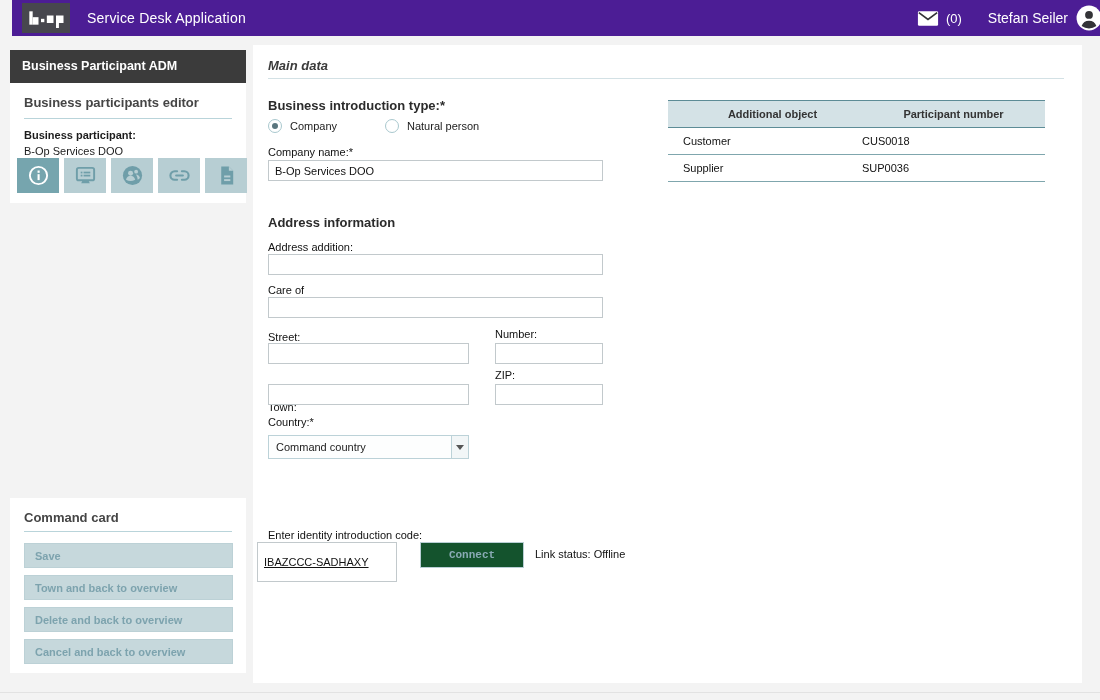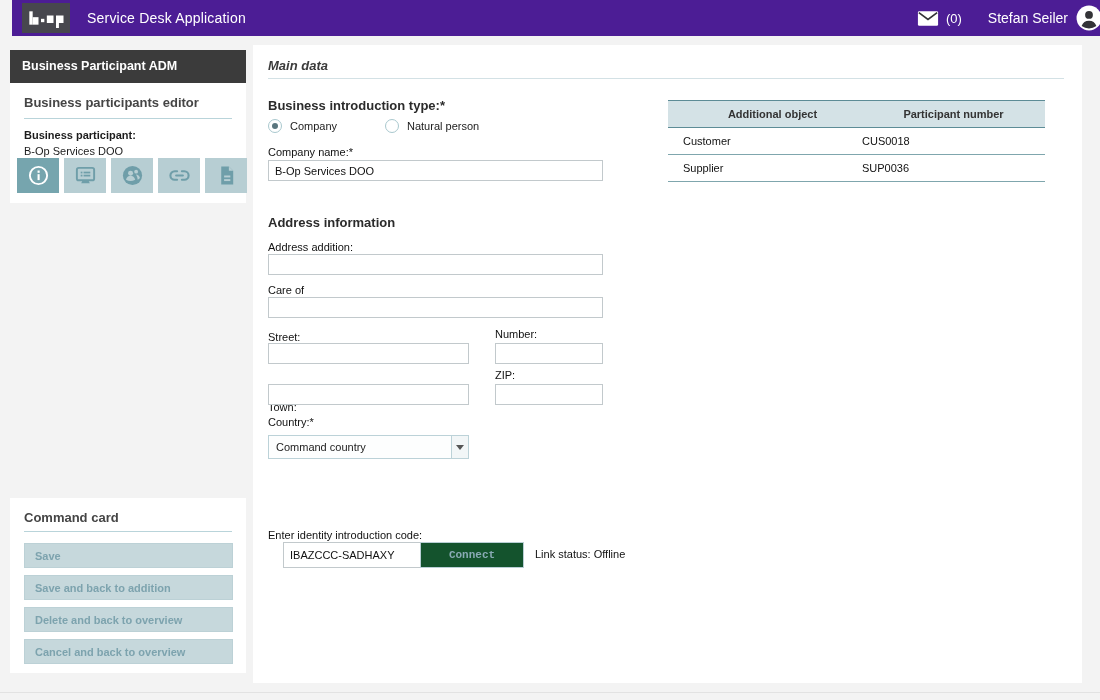--- a/index.html
+++ b/index.html
@@ -203,21 +203,21 @@
       </svg>
     </button>
   </div>
 </div>
 
 <div class="panel command-panel">
   <div class="command-title">Command card</div>
   <div class="command-divider"></div>
   <div class="command-buttons">
     <button class="cmd-btn">Save</button>
-    <button class="cmd-btn">Save and back to addition</button>
+    <button class="cmd-btn">Town and back to overview</button>
     <button class="cmd-btn">Delete and back to overview</button>
     <button class="cmd-btn">Cancel and back to overview</button>
   </div>
 </div>
 
 <div class="panel main-panel">
   <div class="main-title">Main data</div>
   <div class="main-divider"></div>
 
   <div class="section-title" style="left:15px; top:53px;">Business introduction type:*</div>
@@ -258,21 +258,21 @@
 
   <div class="field-label" style="left:15px; top:371px;">Country:*</div>
   <div class="select-box">
     <span class="select-value">Command country</span>
     <span class="select-arrow-seg">
       <span class="select-arrow"></span>
     </span>
   </div>
 
   <div class="field-label" style="left:15px; top:484px;">Enter identity introduction code:</div>
-  <input class="text-input" style="left: 30px; top: 497px; width: 140px; height: 26px;" type="text" value="IBAZCCC-SADHAXY">
+  <input class="text-input" style="left: 4px; top: 497px; width: 140px; height: 40px; text-decoration: underline;" type="text" value="IBAZCCC-SADHAXY">
   <button class="connect-btn">Connect</button>
   <div class="link-status">Link status: Offline</div>
 
   <table class="objects-table">
     <thead>
       <tr>
         <th class="col1">Additional object</th>
         <th class="col2">Participant number</th>
       </tr>
     </thead>

